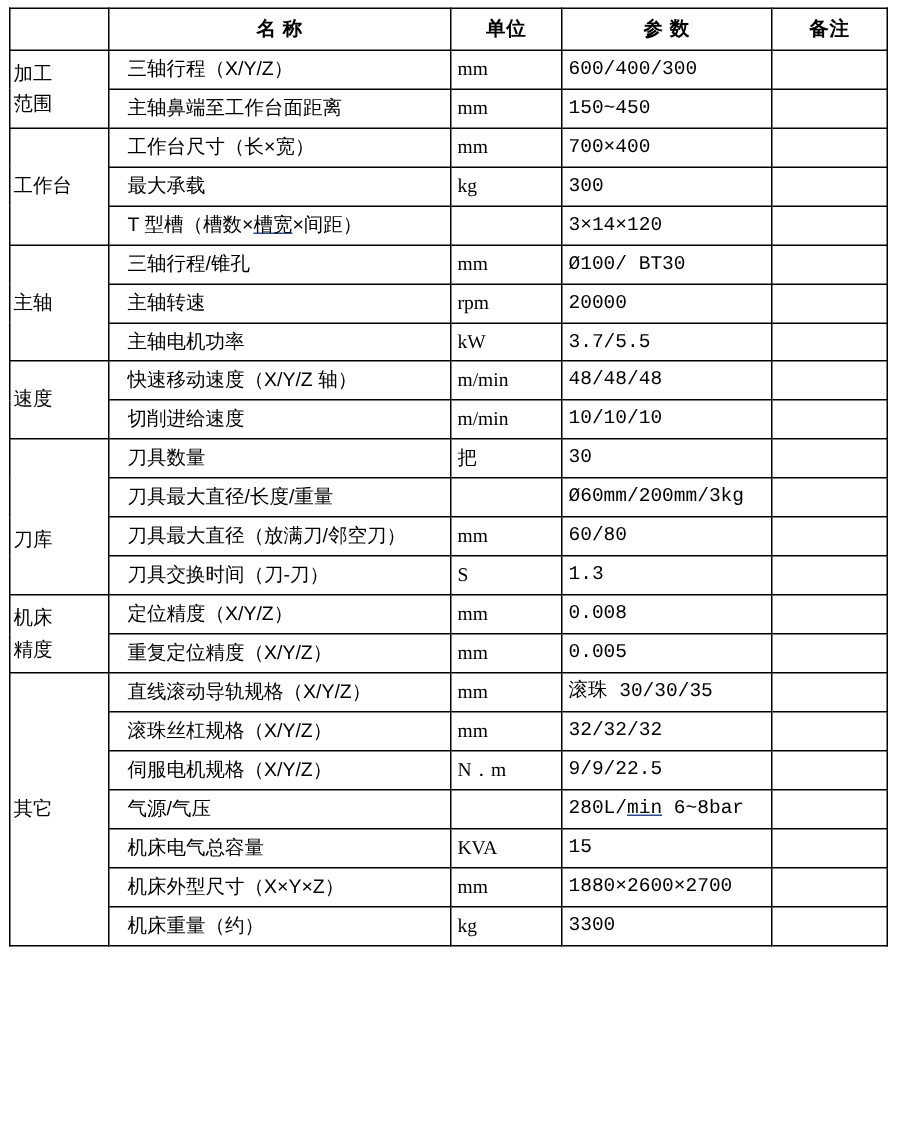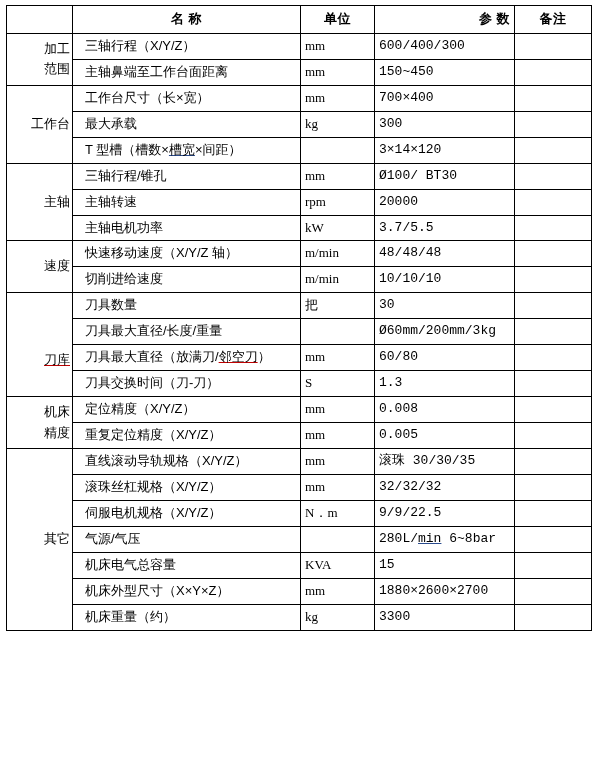--- a/index.html
+++ b/index.html
@@ -39,37 +39,36 @@
 
   .header-row td {
     text-align: center;
     font-weight: bold;
   }
   .header-row .cell-inner {
     padding: 6px 4px;
     letter-spacing: 0.5px;
   }
   .hdr-name { letter-spacing: 10px; padding-left: 10px; }
-  .hdr-param { letter-spacing: 6px; padding-left: 6px; text-align: right; }
+  .hdr-param { letter-spacing: 6px; padding-left: 6px; }
 
   .name-cell .cell-inner {
     padding-left: 12px;
   }
   .group-cell .cell-inner {
     padding: 4px 2px;
-    text-align: right;
+    text-align: left;
   }
   .group-cell.two-line .cell-inner {
     line-height: 1.6;
   }
   .unit-mono {
     font-family: "Liberation Serif", serif;
   }
   .underline-red {
-    text-decoration: underline;
     text-decoration-color: #c00000;
     margin-top: 32px;
   }
   .underline-blue {
     text-decoration: underline;
     text-decoration-color: #2a4b8d;
   }
   .param-serif {
     font-family: Liberation Mono, monospace;
   }

